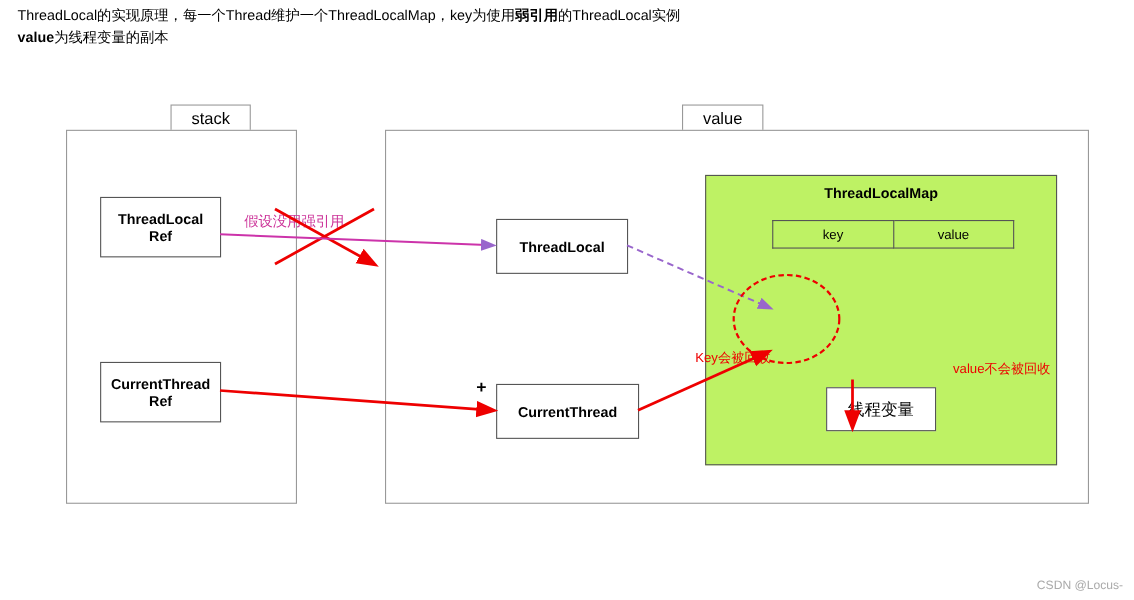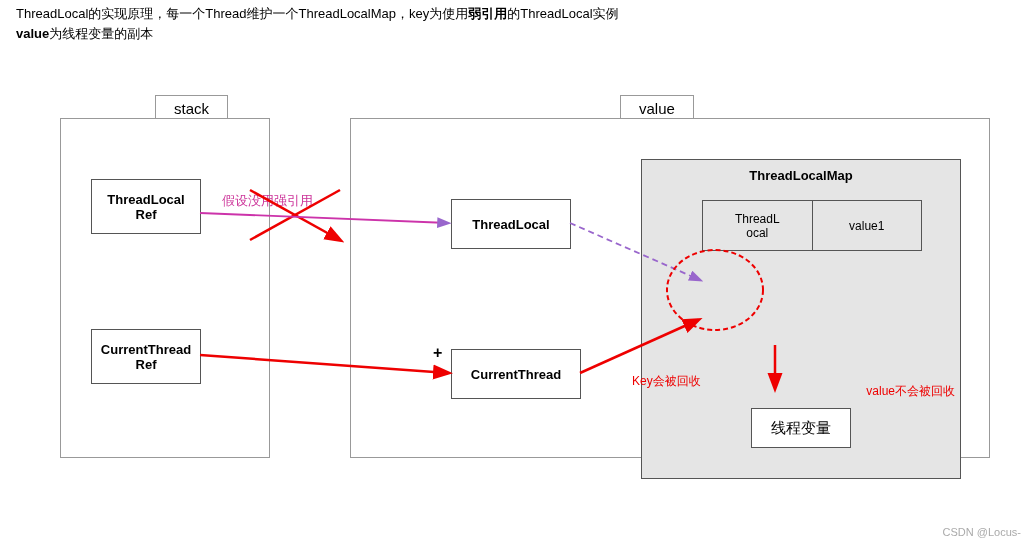--- a/index.html
+++ b/index.html
@@ -128,23 +128,23 @@
       justify-content: center;
       font-weight: bold;
       font-size: 13px;
     }
 
     .threadlocalmap-outer {
       position: absolute;
       top: 40px;
       left: 290px;
       width: 320px;
-      height: 320px;
-      border: 1.5px solid #555;
-      background: #e5e5e5;
+      height: 264px;
+      border: 1.5px solid #555;
+      background: #bef264;
     }
 
     .threadlocalmap-label {
       position: absolute;
       top: 8px;
       left: 50%;
       transform: translateX(-50%);
       font-weight: bold;
       font-size: 13px;
     }
@@ -261,23 +261,23 @@
     </div>
 
     <div style="position:absolute; top:225px; left:82px; font-size:16px; font-weight:bold;">+</div>
 
     <div class="threadlocalmap-outer">
       <div class="threadlocalmap-label">ThreadLocalMap</div>
 
       <div class="entry-outer">
         <table class="entry-table">
           <tbody>
-          <tr>
-            <td class="key-cell" style="height:50px; vertical-align:middle;">ThreadL<br>ocal</td>
-            <td class="value-cell">value1</td>
+              <tr>
+            <td class="key-cell">key</td>
+            <td class="value-cell">value</td>
           </tr>
         </tbody>
           </table>
       </div>
 
       <div class="thread-variable-box">
         <span>线程变量</span>
       </div>
 
       <div style="position:absolute; bottom:88px; left:-10px; font-size:12px; color:#e00;">Key会被回收</div>

